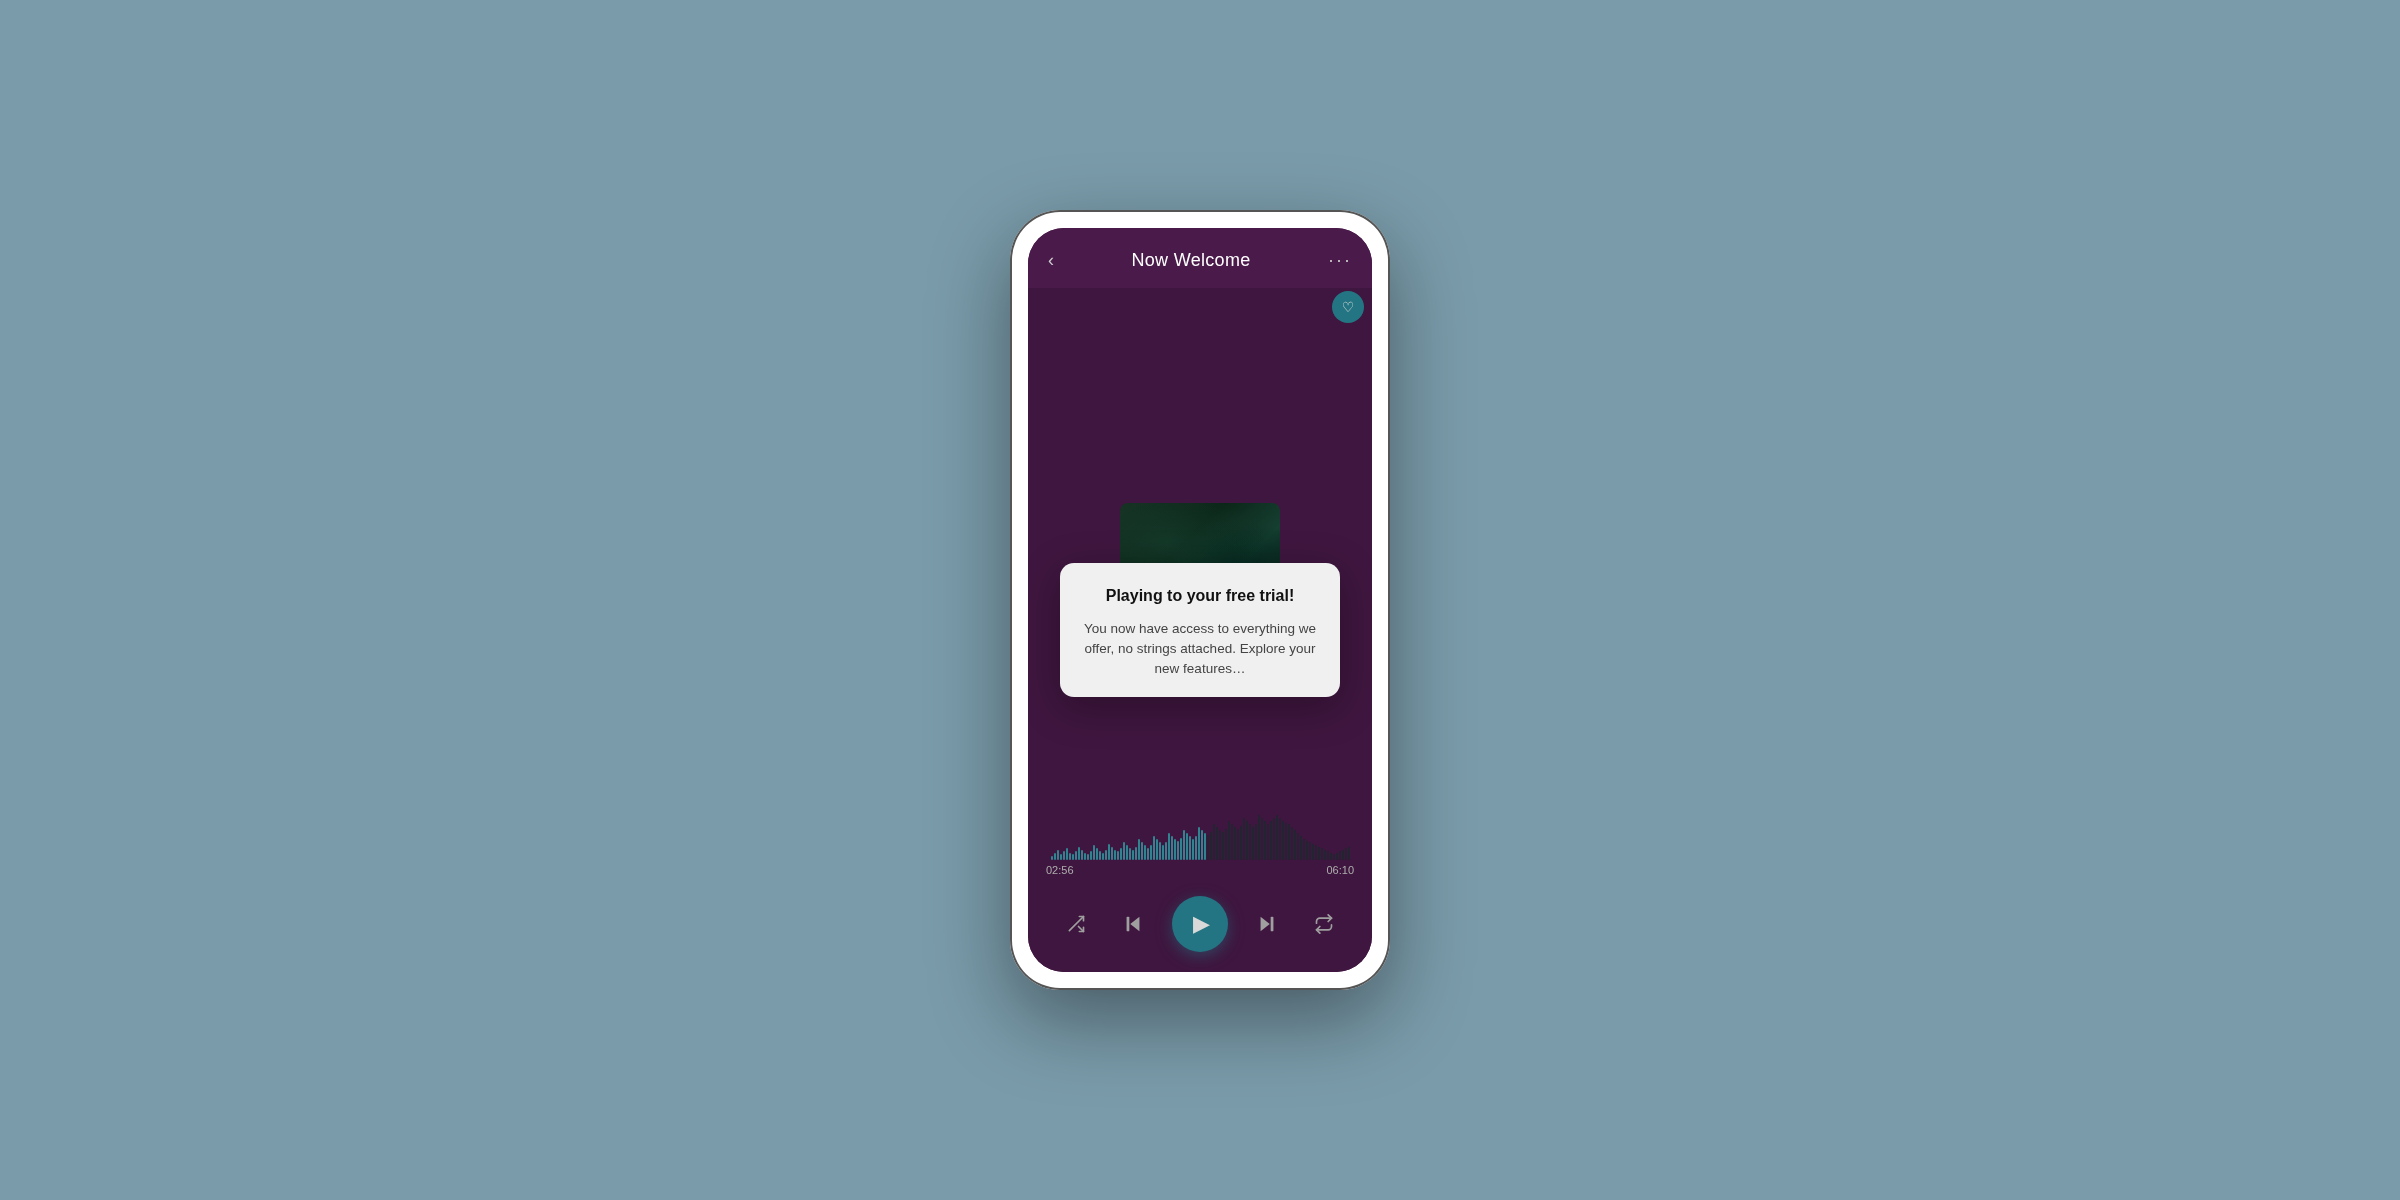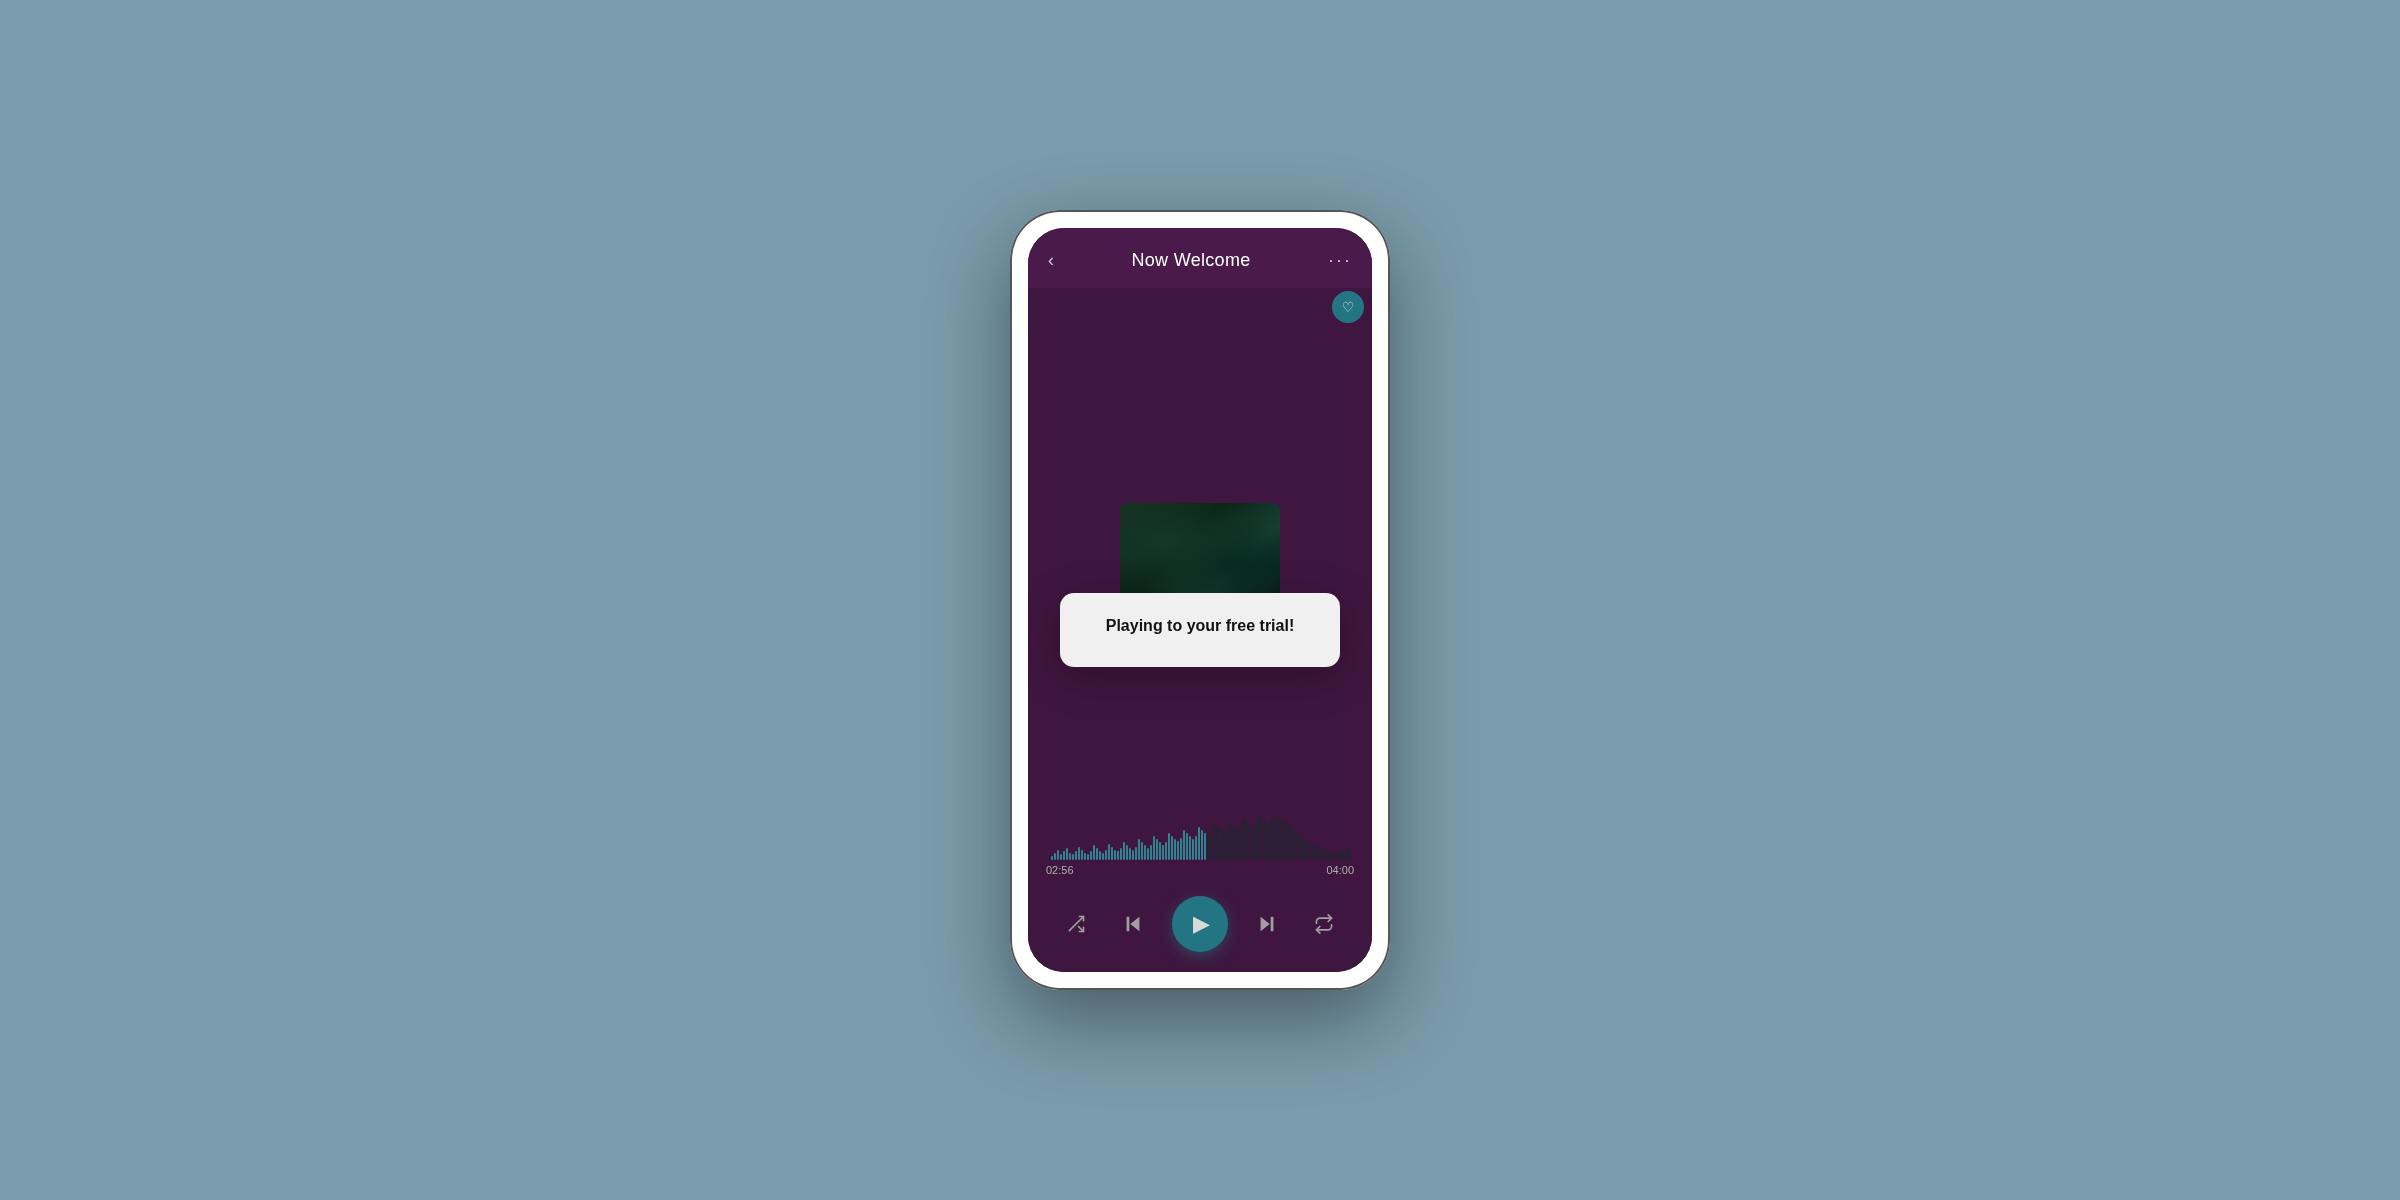--- a/index.html
+++ b/index.html
@@ -249,20 +249,21 @@
       </div>
       <div class="heart-badge">
         <span>♡</span>
       </div>
     </div>
 
     <div class="modal-overlay">
       <div class="modal">
         <div class="modal-content">
           <div class="modal-title">Playing to your free trial!</div>
+          <div class="modal-body">You now have access to everything we offer, no strings attached. Explore your new features…</div>
         </div>
       </div>
     </div>
 
     <div class="progress-section">
       <div class="waveform-container" id="waveform-bars">
       <div class="waveform-bar" style="height: 4.5px; background-color: rgb(58, 154, 170);"></div>
           <div class="waveform-bar" style="height: 7.5px; background-color: rgb(58, 154, 170);"></div>
           <div class="waveform-bar" style="height: 10.5px; background-color: rgb(58, 154, 170);"></div>
           <div class="waveform-bar" style="height: 6px; background-color: rgb(58, 154, 170);"></div>
@@ -358,21 +359,21 @@
           <div class="waveform-bar" style="height: 7.5px; background-color: rgb(42, 42, 58);"></div>
           <div class="waveform-bar" style="height: 6px; background-color: rgb(42, 42, 58);"></div>
           <div class="waveform-bar" style="height: 7.5px; background-color: rgb(42, 42, 58);"></div>
           <div class="waveform-bar" style="height: 9px; background-color: rgb(42, 42, 58);"></div>
           <div class="waveform-bar" style="height: 10.5px; background-color: rgb(42, 42, 58);"></div>
           <div class="waveform-bar" style="height: 12px; background-color: rgb(42, 42, 58);"></div>
           <div class="waveform-bar" style="height: 13.5px; background-color: rgb(42, 42, 58);"></div>
         </div>
       <div class="time-row">
         <span>02:56</span>
-        <span>04:00</span>
+        <span>06:10</span>
       </div>
     </div>
 
     <div class="controls-section">
       <div class="ctrl-icon">
         <svg width="20" height="20" viewBox="0 0 24 24" fill="none" stroke="#bbb" stroke-width="2" stroke-linecap="round" stroke-linejoin="round">
           <polyline points="16 3 21 3 21 8"></polyline>
           <line x1="4" y1="20" x2="21" y2="3"></line>
           <polyline points="21 16 21 21 16 21"></polyline>
           <line x1="15" y1="15" x2="21" y2="21"></line>

